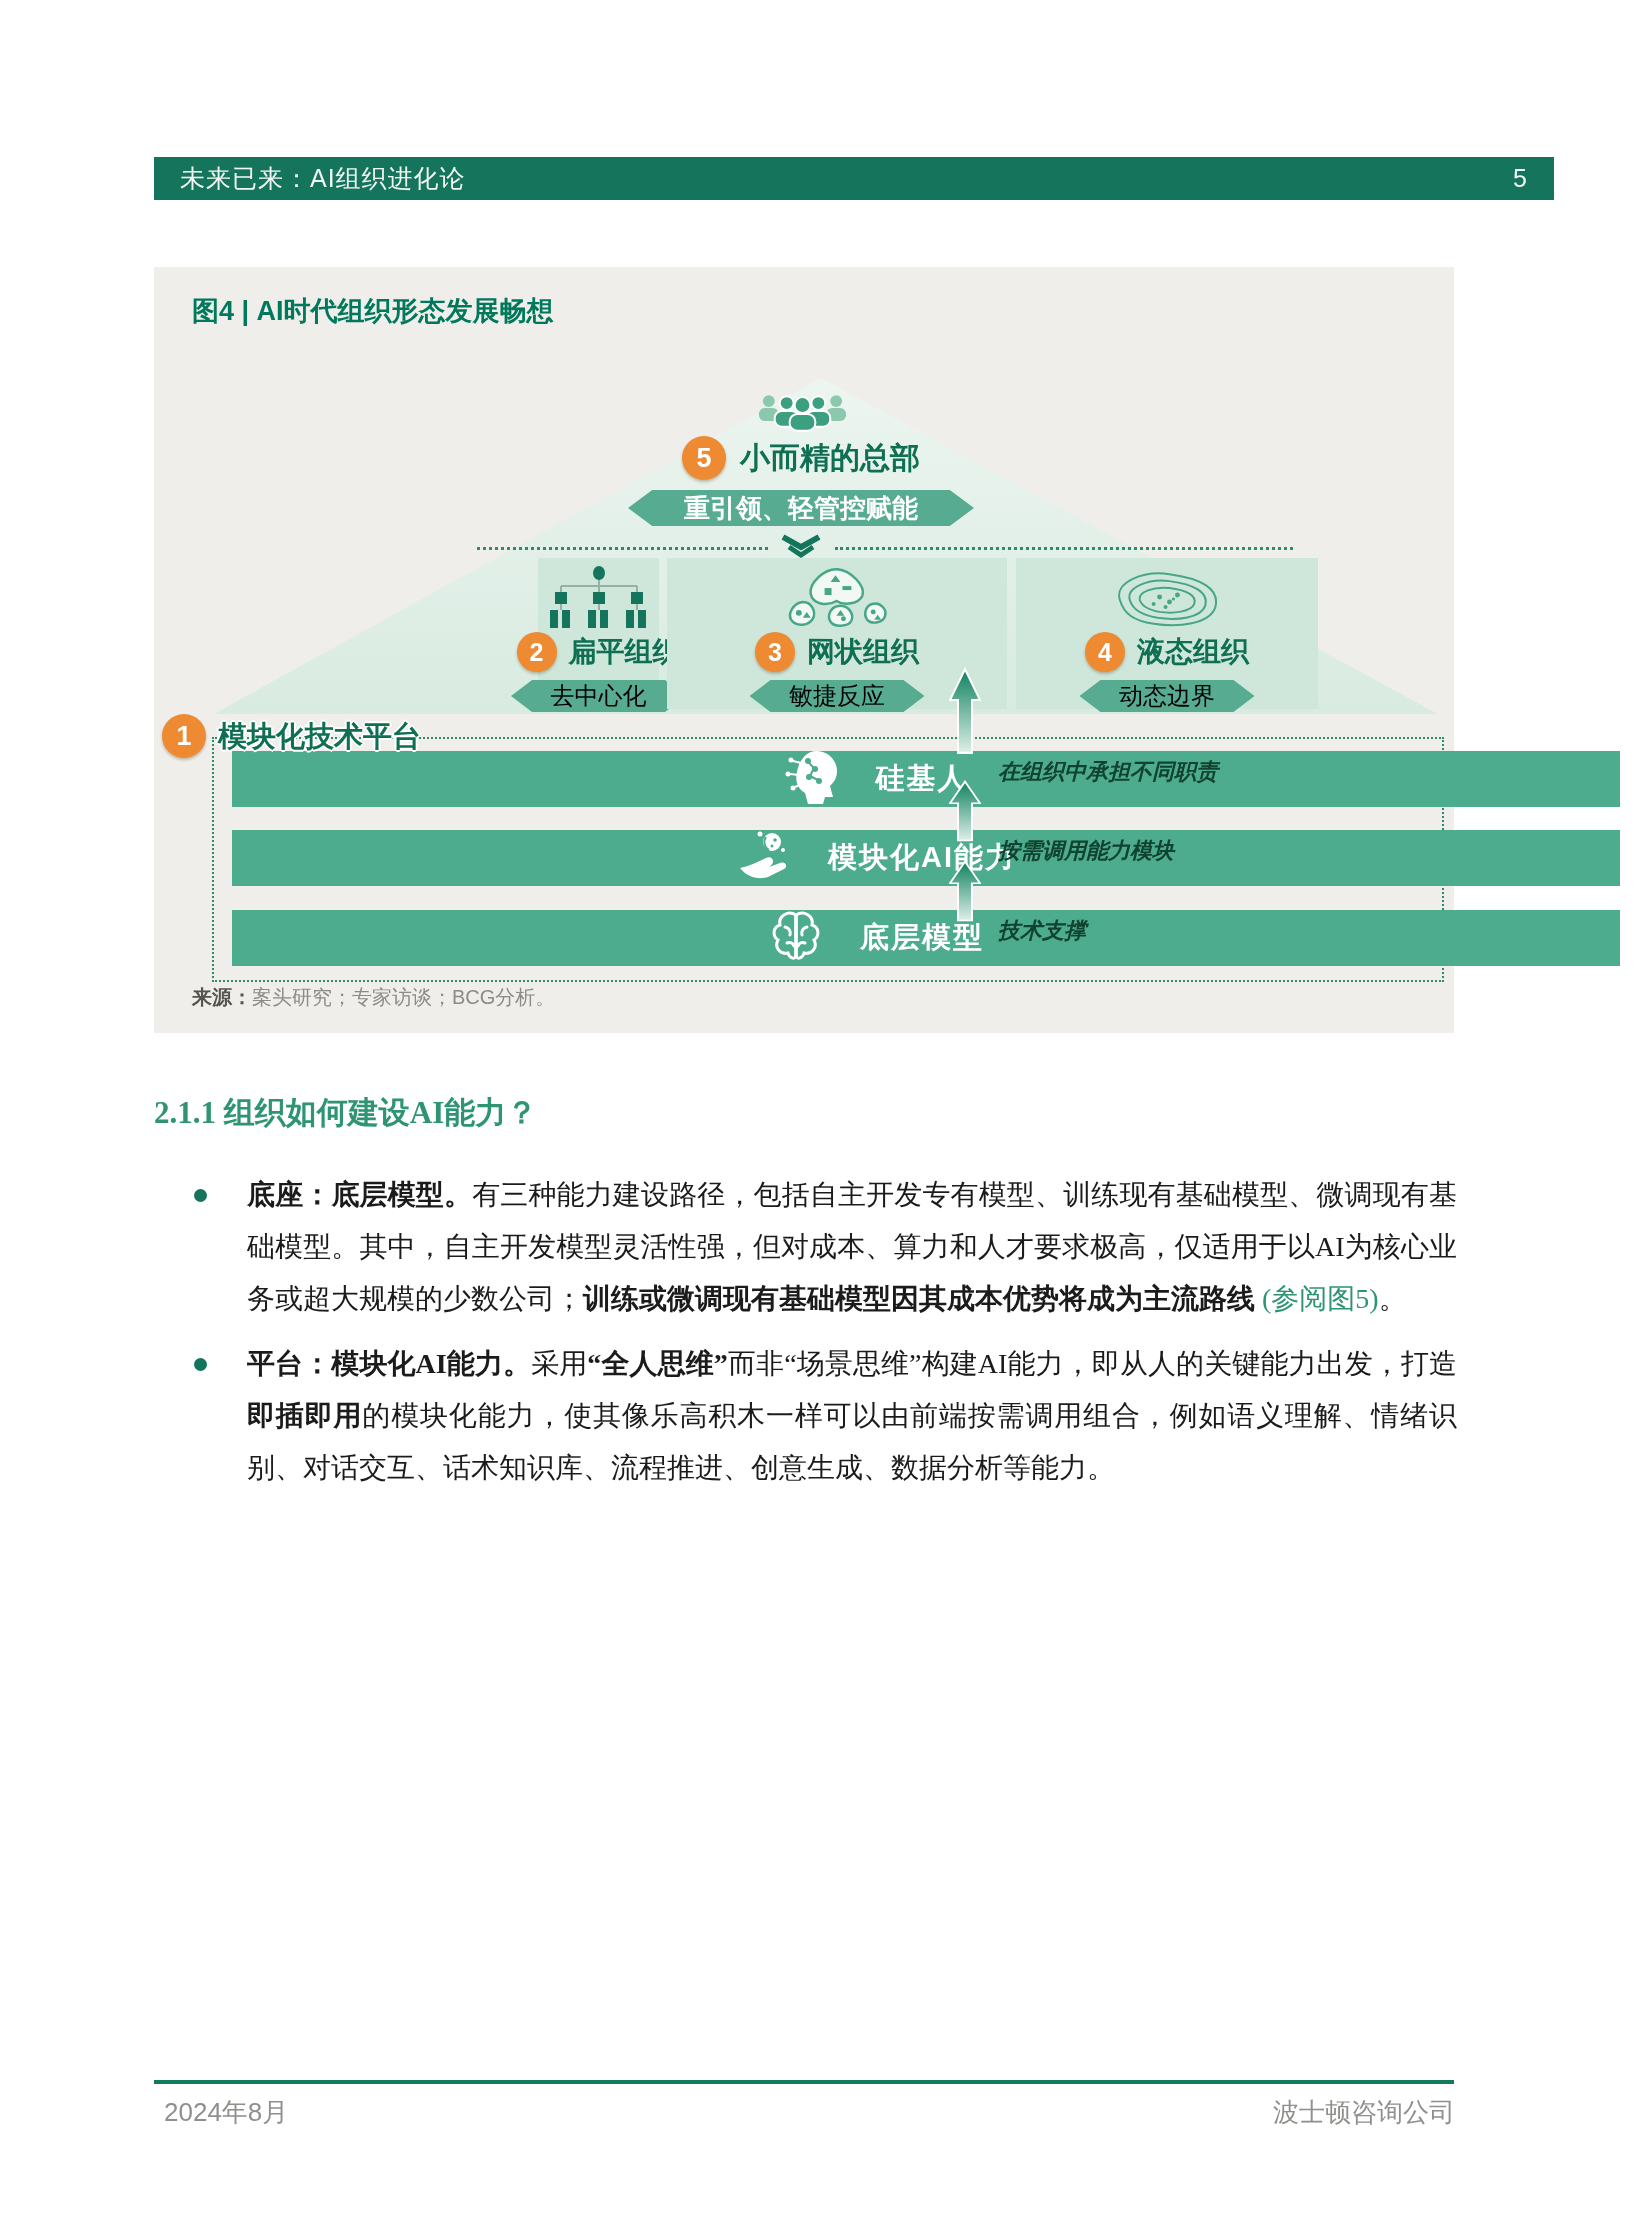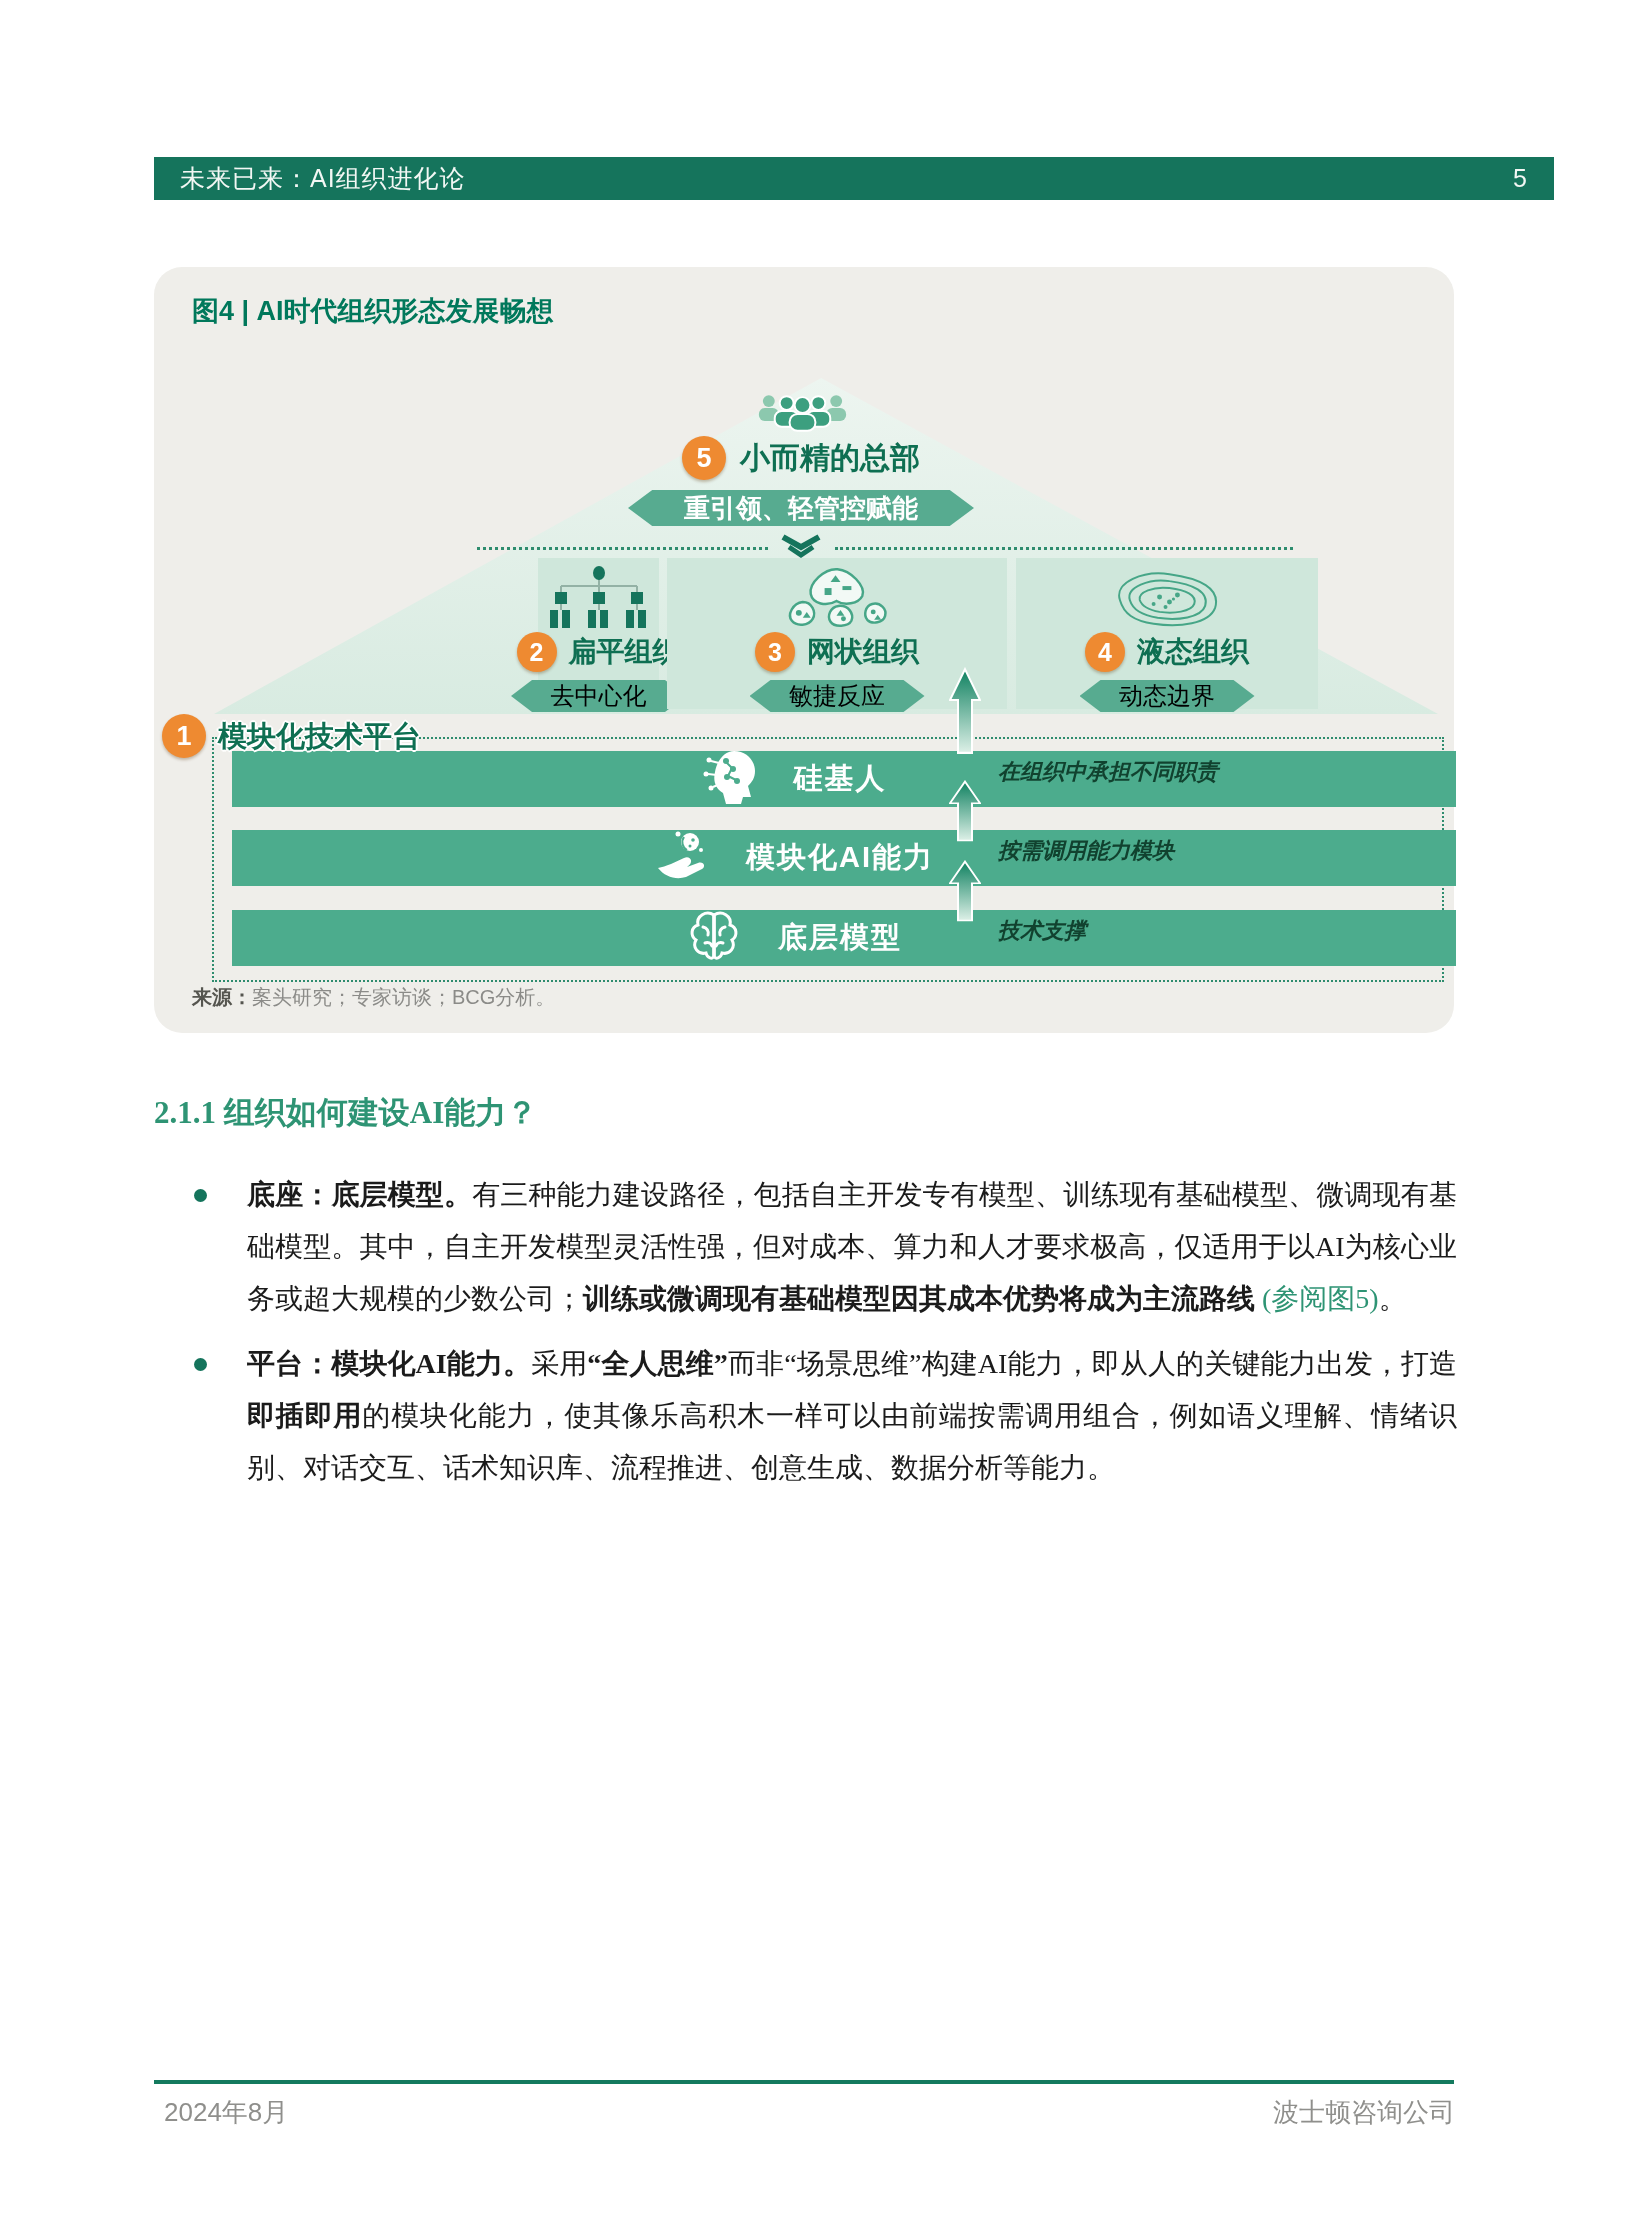--- a/index.html
+++ b/index.html
@@ -5,21 +5,21 @@
   html,body{margin:0;padding:0;background:#ffffff;}
   .page{position:relative;width:1646px;height:2233px;background:#ffffff;overflow:hidden;
         font-family:"Liberation Sans",sans-serif;}
 
   
   .header-bar{position:absolute;left:154px;top:157px;width:1400px;height:43px;background:#15745C;
     display:flex;align-items:center;justify-content:space-between;box-sizing:border-box;
     padding:0 26px;color:#F2F7F4;font-size:25px;letter-spacing:1px;}
 
   
-  .figure{position:absolute;left:154px;top:267px;width:1300px;height:766px;background:#EFEEEA;border-radius:28px;}
+  .figure{position:absolute;left:154px;top:267px;width:1300px;height:766px;background:#EFEEEA;}
   .fig-title{position:absolute;left:38px;top:26px;font-size:27px;font-weight:bold;color:#00785B;}
 
   .triangle{position:absolute;left:60px;top:111px;width:1224px;height:336px;
     background:linear-gradient(180deg,#EDF5F0 0%,#D8EBE1 100%);
     clip-path:polygon(49.6% 0,100% 100%,0 100%);z-index:0;}
 
   .hq-icon{position:absolute;left:593px;top:123px;z-index:2;}
   .hq-row{position:absolute;left:647px;top:169px;transform:translateX(-50%);display:flex;
     align-items:center;gap:14px;z-index:2;white-space:nowrap;}
   .hq-label{font-size:30px;font-weight:bold;color:#0E6F52;}
@@ -49,21 +49,21 @@
   .num.lg{width:44px;height:44px;font-size:27px;}
   .num.md{width:40px;height:40px;font-size:25px;}
 
   .platform-num{position:absolute;left:8px;top:447px;z-index:3;}
   .platform-label{position:absolute;left:64px;top:450px;font-size:29px;font-weight:bold;color:#0E6F52;
     z-index:3;white-space:nowrap;
     text-shadow:-2px 0 #fff,2px 0 #fff,0 -2px #fff,0 2px #fff,-1px -1px #fff,1px 1px #fff,-1px 1px #fff,1px -1px #fff;}
   .dotted-box{position:absolute;left:58px;top:470px;width:1232px;height:245px;border:2px dotted #2E8C6E;
     box-sizing:border-box;z-index:1;}
 
-  .layer-bar{position:absolute;left:78px;width:1224px;height:56px;background:#4CAC8D;z-index:2;
+  .layer-bar{position:absolute;left:78px;width:1388px;height:56px;background:#4CAC8D;z-index:2;
     display:flex;align-items:center;justify-content:center;}
   .layer-bar.l0{top:484px;} .layer-bar.l1{top:563px;} .layer-bar.l2{top:643px;}
   .bar-inner{display:flex;align-items:center;gap:36px;transform:translateX(-50px);}
   .layer-label{font-size:29px;font-weight:bold;color:#fff;letter-spacing:2px;white-space:nowrap;}
 
   .up-arrow{position:absolute;left:795px;width:32px;z-index:4;}
   .up-arrow.a0{top:400px;height:88px;} .up-arrow.a1{top:513px;height:62px;} .up-arrow.a2{top:593px;height:62px;}
   .ann{position:absolute;left:844px;font-style:italic;font-weight:600;font-size:22px;color:#11422F;
     z-index:4;white-space:nowrap;}
   .ann.n0{top:490px;} .ann.n1{top:569px;} .ann.n2{top:649px;}

